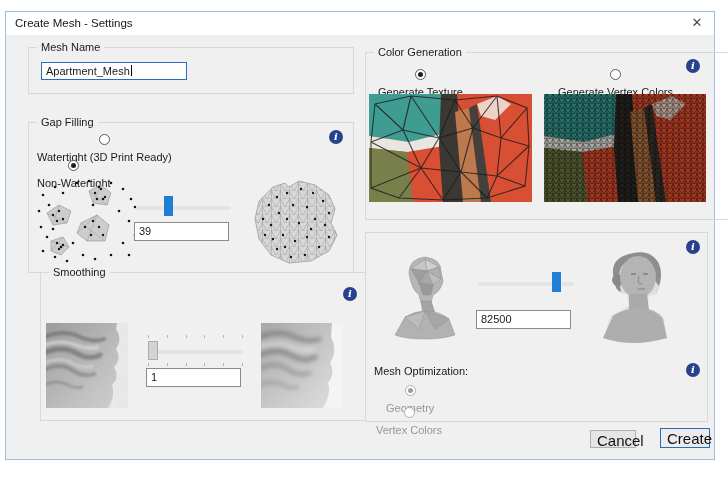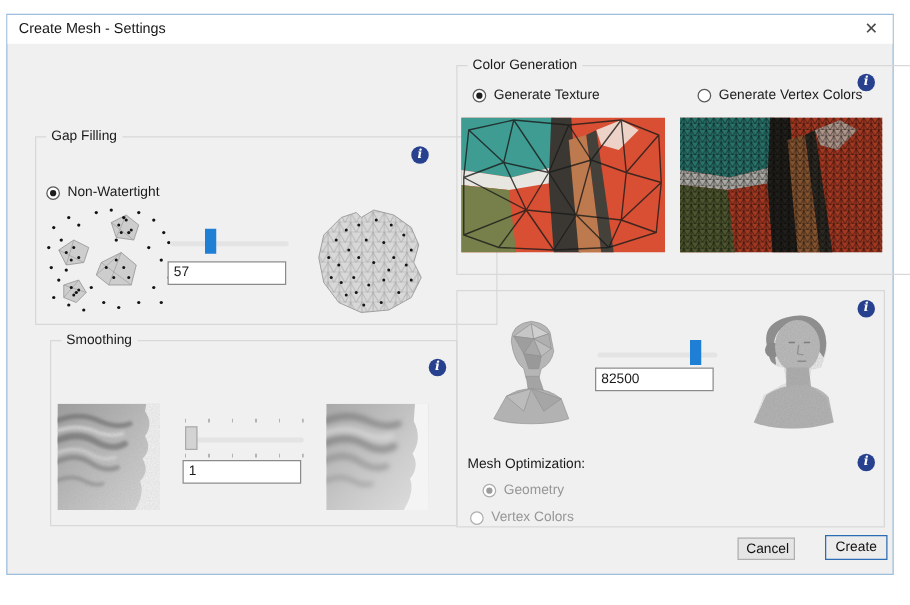--- a/index.html
+++ b/index.html
@@ -16,21 +16,21 @@
   .title{position:absolute;left:9px;top:0;line-height:23px;font-size:11.5px;color:#161616;}
   .closebtn{
     position:absolute;right:2px;top:0;width:30px;height:22px;text-align:center;
     line-height:22px;font-size:13px;color:#4a4a4a;cursor:pointer;
   }
   .grp{position:absolute;border:1px solid #d8d8d8;background:transparent;}
   .glabel{
     position:absolute;left:8px;top:-7px;background:#f0f0f0;padding:0 4px;
     font-size:11px;color:#1a1a1a;white-space:nowrap;
   }
-  .opt{position:absolute;display:flex;align-items:center;gap:6px;height:14px;}
+  .opt{position:absolute;display:flex;align-items:center;gap:6px;height:14px;flex-direction:column;}
   .radio{
     width:11px;height:11px;border:1px solid #5a5a5a;border-radius:50%;
     background:#fff;position:relative;flex:0 0 auto;box-sizing:border-box;
   }
   .radio.checked::after{
     content:'';position:absolute;left:2px;top:2px;right:2px;bottom:2px;
     background:#1e1e1e;border-radius:50%;
   }
   .opt.disabled .radio{border-color:#aeaeae;}
   .opt.disabled .radio.checked::after{background:#9c9c9c;}
@@ -54,41 +54,51 @@
     position:absolute;height:3px;
     background:repeating-linear-gradient(90deg,#b3b3b3 0 1px,transparent 1px 18.8px);
   }
   .info{
     position:absolute;width:14px;height:14px;border-radius:50%;
     background:#28418f;color:#ffffff;text-align:center;line-height:14px;
     font-family:"DejaVu Serif",serif;font-style:italic;font-weight:bold;font-size:10px;
     cursor:pointer;
   }
   .btn{
-    position:absolute;font-size:11px;text-align:center;color:#111;
+    position:absolute;font-size:15px;text-align:center;color:#111;
     background:#e5e5e5;border:1px solid #b0b0b0;box-sizing:border-box;cursor:pointer;
   }
   .btn.default{border:1px solid #2a6db4;background:#ececec;}
   svg{display:block;}
 </style>
 </head>
 <body>
 
 <div class="dialog">
 
   <div class="titlebar">
     <span class="title">Create Mesh - Settings</span>
     <span class="closebtn">✕</span>
   </div>
 
-
-  <div class="grp" style="left:22px;top:97px;width:324px;height:149px;padding-left:44px;">
+  <div class="grp" style="left:22px;top:35px;width:324px;height:45px;">
+    <span class="glabel">Mesh Name</span>
+    <div class="vinput focused" style="left:12px;top:14px;width:146px;height:18px;">
+      <span>Apartment_Mesh</span><span class="caret"></span>
+    </div>
+  </div>
+
+  <div class="grp" style="left:22px;top:110px;width:324px;height:149px;">
     <span class="glabel">Gap Filling</span>
     <div class="info" style="left:300px;top:7px;">i</div>
 
+    <div class="opt" style="left:8px;top:11px;">
+      <span class="radio"></span>
+      <span class="olabel">Watertight (3D Print Ready)</span>
+    </div>
     <div class="opt" style="left:8px;top:37px;">
       <span class="radio checked"></span>
       <span class="olabel">Non-Watertight</span>
     </div>
 
     <svg style="position:absolute;left:4px;top:54px;" width="105" height="88" viewBox="0 0 105 88">
       <g fill="#cdcdcd" stroke="#8f8f8f" stroke-width="0.6">
         <polygon points="14,36 26,28 38,34 34,46 20,48"></polygon>
         <polygon points="56,14 68,8 78,16 74,28 60,26"></polygon>
         <polygon points="48,46 64,38 76,48 72,64 54,64 44,56"></polygon>
@@ -143,21 +153,21 @@
         <circle cx="58" cy="58" r="1.2"></circle>
           <circle cx="24" cy="66" r="1.2"></circle>
           <circle cx="30" cy="68" r="1.2"></circle>
         <circle cx="26" cy="72" r="1.2"></circle>
       </g>
     </svg>
 
     <div class="track" style="left:107px;top:83px;width:95px;"></div>
     <div class="thumb-blue" style="left:135px;top:73px;"></div>
     <div class="vinput" style="left:105px;top:99px;width:95px;height:19px;">
-      <span>57</span>
+      <span>39</span>
     </div>
 
     <svg style="position:absolute;left:220px;top:52px;" width="92" height="92" viewBox="0 0 92 92">
       <defs>
         <pattern id="triblob" width="9" height="8" patternUnits="userSpaceOnUse">
           <path d="M0,8 L4.5,0 L9,8 Z M4.5,0 L4.5,8" fill="none" stroke="#9b9b9b" stroke-width="0.5"></path>
         </pattern>
         <clipPath id="blobclip">
           <path d="M24,12 L36,8 L40,12 L50,6 L66,10 L80,20 L86,34 L82,48 L88,60 L80,76 L62,86 L40,88 L22,80 L10,64 L6,44 L10,26 Z"></path>
         </clipPath>
@@ -325,21 +335,21 @@
         <polygon points="36,32 50,34 48,44 40,44" fill="#999999"></polygon>
         <polygon points="38,50 48,50 52,62 40,64" fill="#a4a4a4"></polygon>
         <path d="M12,84 L22,66 Q32,60 42,60 Q56,60 66,68 L72,84 Q60,88 42,88 Q22,88 12,84 Z" fill="#b2b2b2"></path>
         <polygon points="22,66 42,60 36,78" fill="#bcbcbc"></polygon>
         <polygon points="42,60 66,68 52,78" fill="#a6a6a6"></polygon>
       </g>
     </svg>
 
     <div class="track" style="left:112px;top:49px;width:96px;"></div>
     <div class="thumb-blue" style="left:186px;top:39px;"></div>
-    <div class="vinput" style="left:110px;top:61px;width:95px;height:19px;">
+    <div class="vinput" style="left:110px;top:77px;width:95px;height:19px;">
       <span>82500</span>
     </div>
 
     <svg style="position:absolute;left:225px;top:15px;" width="88" height="95" viewBox="0 0 88 95">
       <defs>
         <clipPath id="bustclip">
           <path d="M24,36 Q16,14 38,6 Q60,0 68,16 Q73,27 68,40 L66,46 L58,48 L56,60 L70,70 L76,90 Q58,95 44,95 Q26,95 12,90 L20,68 L38,58 L36,46 Q26,46 24,36 Z"></path>
         </clipPath>
         <filter id="stip">
             <feTurbulence type="fractalNoise" baseFrequency="0.9" numOctaves="2"></feTurbulence>

